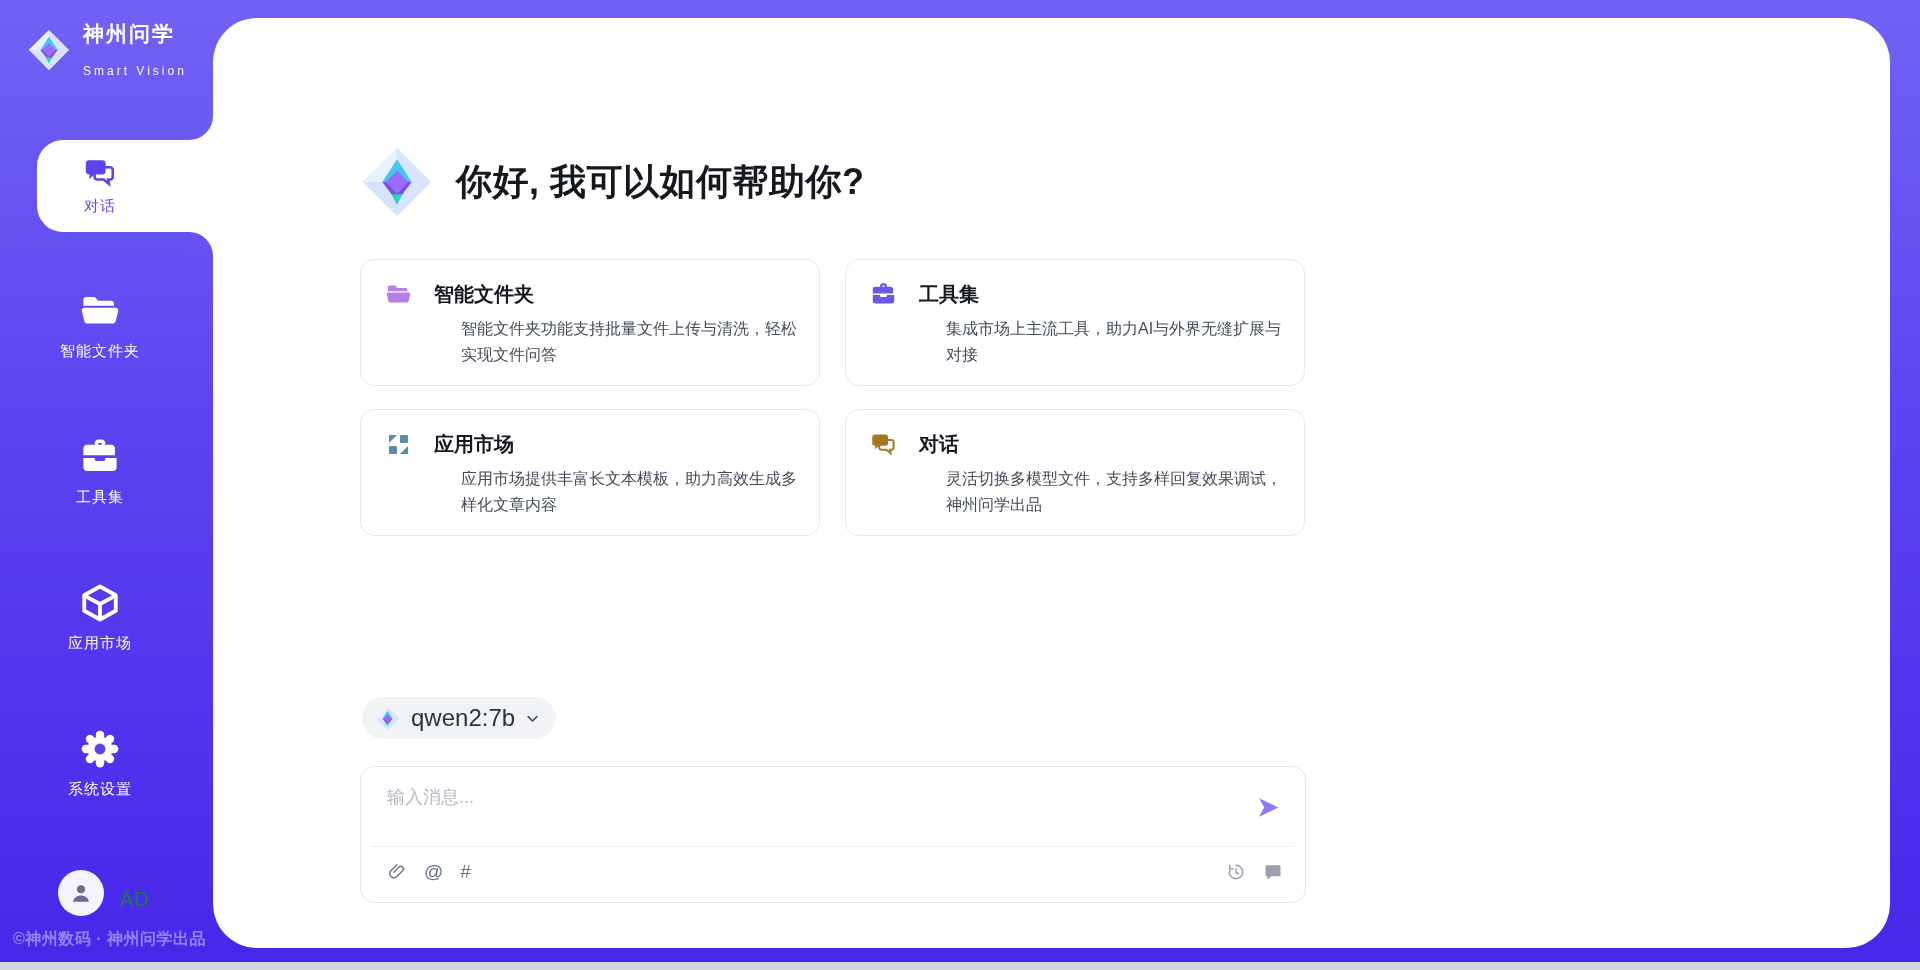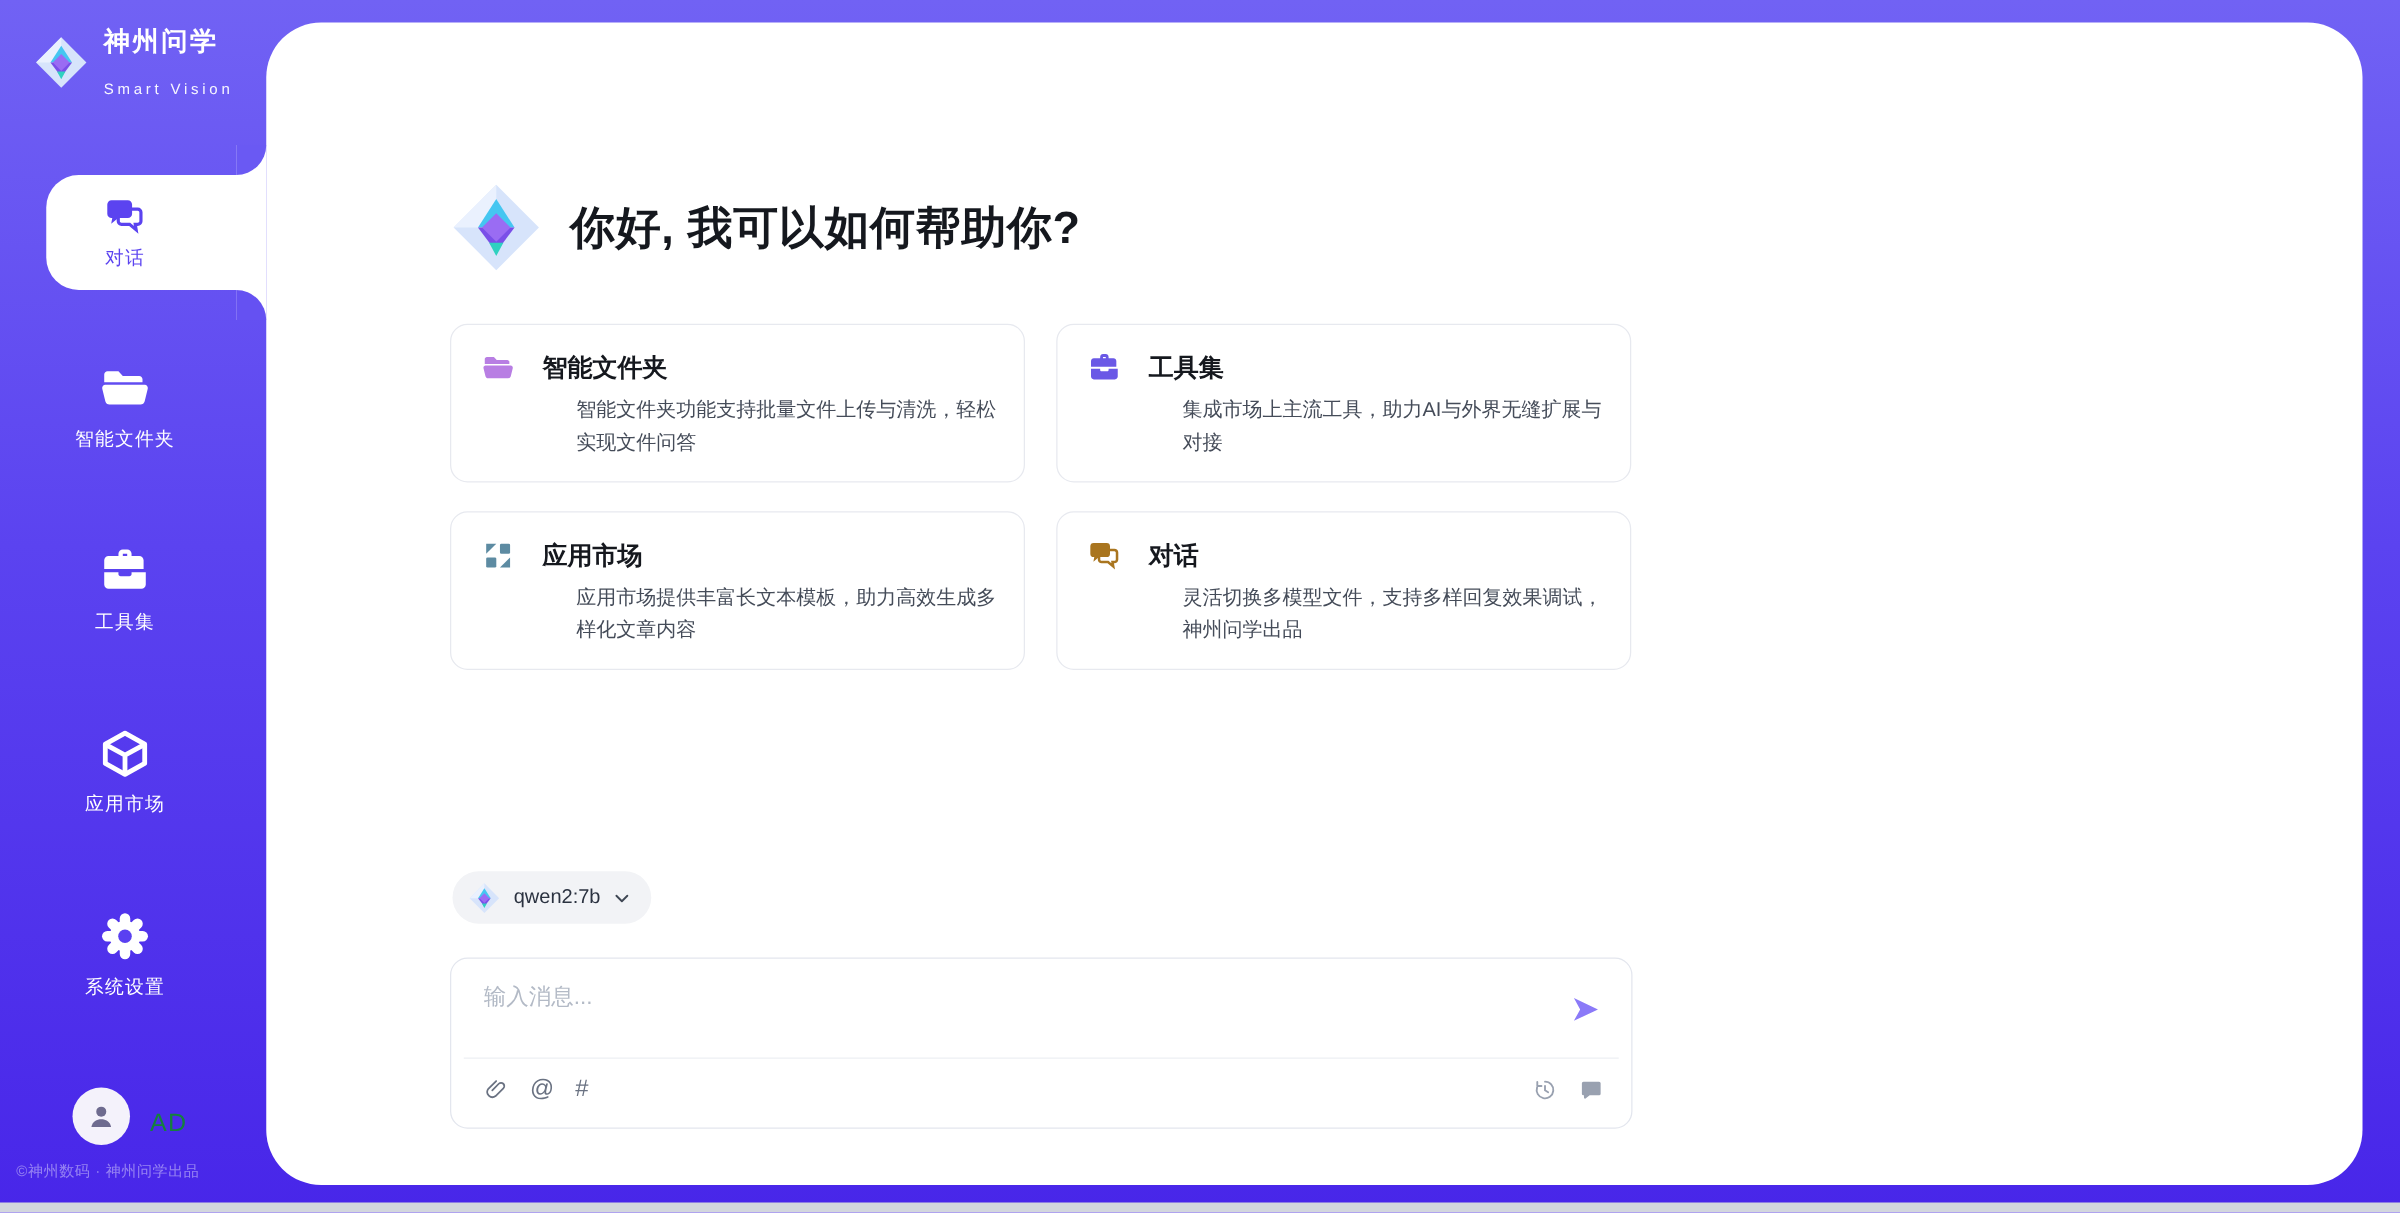--- a/index.html
+++ b/index.html
@@ -41,21 +41,21 @@
   .nav-item {
     position:absolute; left:30px; width:140px;
     display:flex; flex-direction:column; align-items:center; gap:10px;
     color:#fff; cursor:pointer;
   }
   .nav-label { font-size:15px; letter-spacing:1px; }
 
   .user-row { position:absolute; left:58px; top:870px; display:flex; align-items:center; gap:16px; cursor:pointer; }
   .avatar { width:46px; height:46px; border-radius:50%; background:#f4f2fb; display:flex; align-items:center; justify-content:center; }
   .user-name { color:#15803d; font-size:20px; letter-spacing:1px;margin-top:12px; }
-  .side-footer { position:absolute; left:13px; top:929px; width:200px; font-size:12px; color:rgba(255,255,255,.42); letter-spacing:.5px; }
+  .side-footer { position:absolute; left:13px; top:929px; width:200px; font-size:16px; color:rgba(255,255,255,.42); letter-spacing:.5px;font-weight:bold; }
 
   
   .hero { position:absolute; left:358px; top:143px; display:flex; align-items:center; gap:20px; }
   .hero-title { font-size:36px; font-weight:bold; color:#15181e; letter-spacing:.5px; }
 
   
   .cards {
     position:absolute; left:360px; top:259px;
     display:grid; grid-template-columns:460px 460px; gap:23px 25px;
   }
@@ -67,21 +67,21 @@
   .card-head { display:flex; align-items:center; gap:22px; }
   .card-title { font-size:20px; font-weight:bold; color:#15181e; }
   .card-desc { margin:8px 0 0 76px; width:345px; font-size:16px; line-height:26px; color:#454c59; }
 
   
   .model-pill {
     position:absolute; left:362px; top:697px; height:42px;
     background:#f2f3f6; border-radius:21px; padding:0 16px 0 12px;
     display:inline-flex; align-items:center; gap:10px; cursor:pointer;
   }
-  .model-name { font-size:16px; color:#2b3240; }
+  .model-name { font-size:24px; color:#2b3240; }
 
   .composer {
     position:absolute; left:360px; top:750px; width:946px; height:137px;
     background:#fff; border:1.5px solid #e3e6ee; border-radius:14px;margin-top:16px;
   }
   .composer-input {
     position:absolute; left:26px; top:14px; width:800px; height:32px;
     border:none; outline:none; font-size:18px; color:#333;
     font-family:"Liberation Sans","DejaVu Sans",sans-serif;
   }

